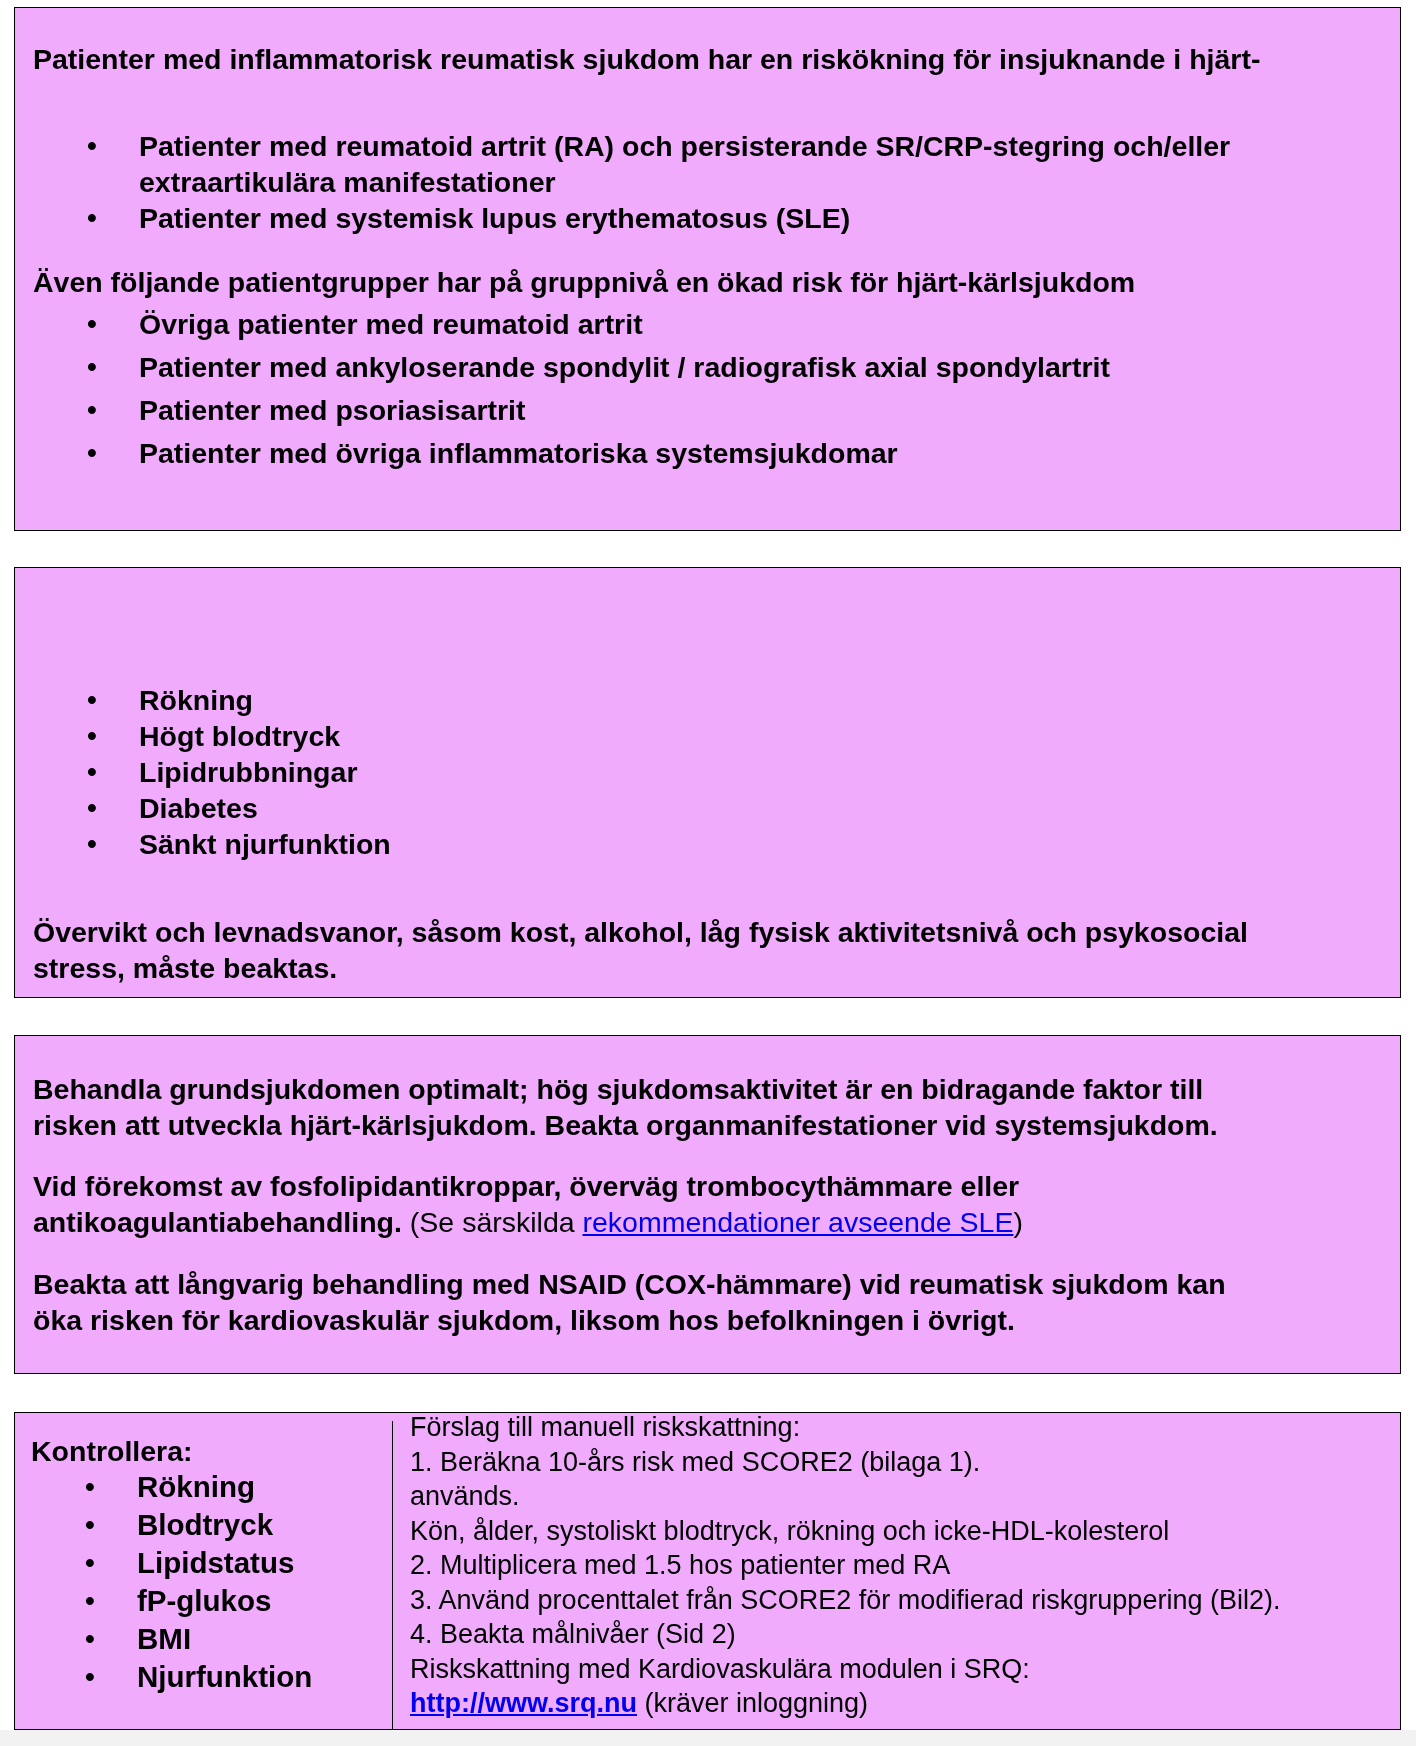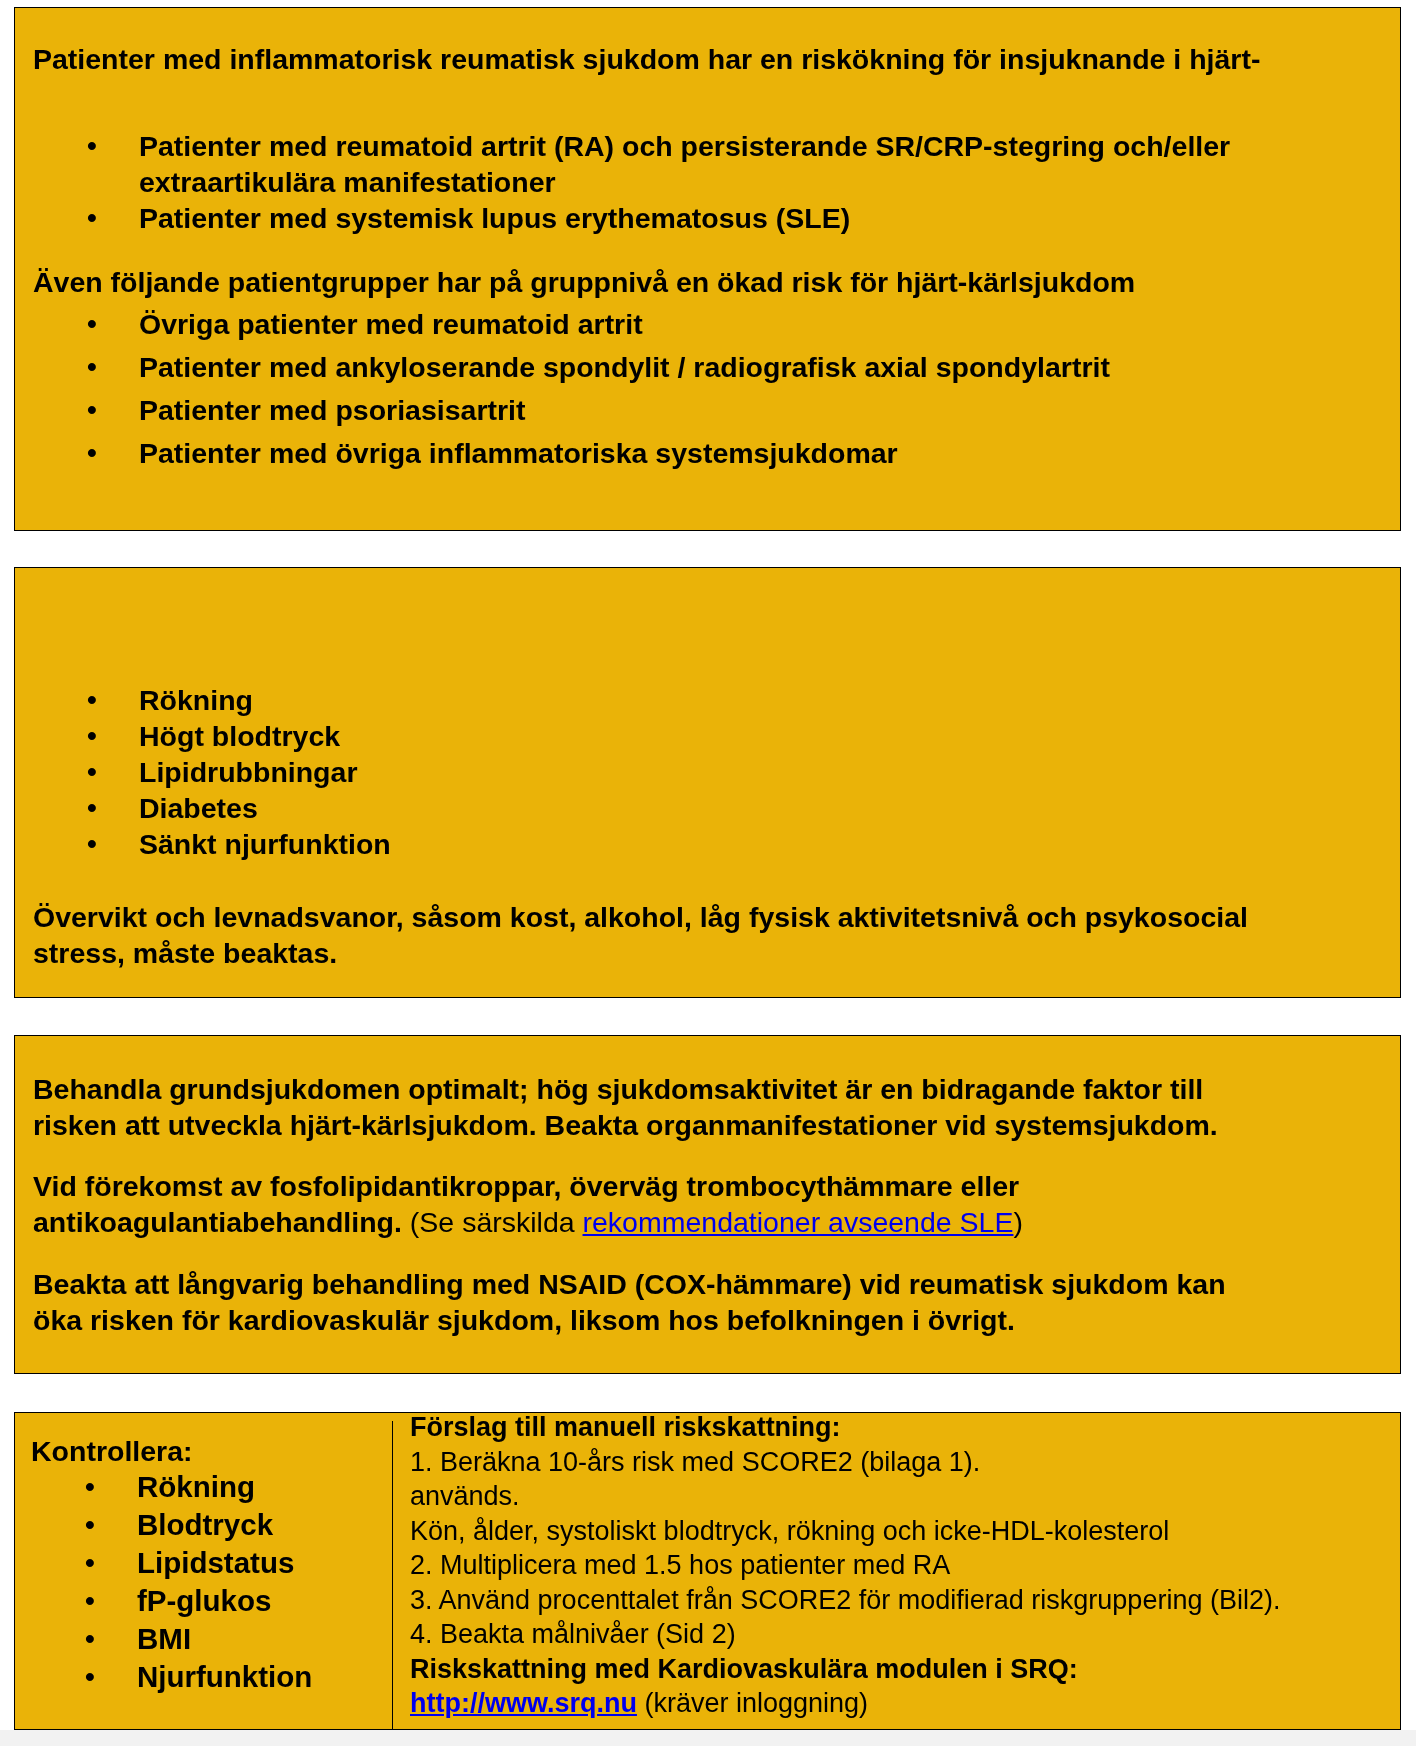--- a/index.html
+++ b/index.html
@@ -2,42 +2,42 @@
 <html><head>
 <meta charset="utf-8">
 <style>
   html, body { margin: 0; padding: 0; background: #ffffff; }
   body {
     width: 1416px; height: 1746px; position: relative; overflow: hidden;
     font-family: "Liberation Sans", sans-serif; color: #000;
   }
   .box {
     position: absolute; left: 14px; width: 1387px;
-    border: 1.5px solid #000; box-sizing: border-box; background: #eab308;
+    border: 1.5px solid #000; box-sizing: border-box; background: #f0abfc;
   }
   .p { font-weight: bold; font-size: 28.5px; line-height: 36px; margin: 0; }
   .ul { list-style: none; margin: 0; padding: 0; }
   .ul li { position: relative; padding-left: 106px; font-weight: bold; font-size: 28.5px; line-height: 36px; }
   .ul li .bul { position: absolute; left: 54px; top: 0; font-size: 28px; }
   .norm { font-weight: normal; }
   a.lnk { color: #0000ee; text-decoration: underline; font-weight: normal; }
 
   #box1 { top: 7px; height: 524px; }
   #box2 { top: 567px; height: 431px; }
   #box3 { top: 1035px; height: 339px; }
   #box4 { top: 1412px; height: 318px; }
 
   .in { position: absolute; left: 18px; right: 18px; }
 
   #bottom-bar { position: absolute; left: 0; top: 1730px; width: 1416px; height: 16px; background: #f2f2f2; }
 
   .col-left { position: absolute; left: 0; top: 8px; width: 378px; height: 100%; border-right: 1.5px solid #000; box-sizing: border-box; }
   .col-right { position: absolute; left: 378px; top: 0; right: 0; height: 100%; padding-left: 17px; }
   .rt { font-size: 27px; line-height: 34.5px; margin: 0; }
-  .rt.b { font-weight: bold; }
+  .rt.b { font-weight: normal; }
 </style>
 </head>
 <body>
 
 <div class="box" id="box1">
   <div class="in" style="top:33px;">
     <p class="p">Patienter med inflammatorisk reumatisk sjukdom har en riskökning för insjuknande i hjärt-</p>
   </div>
   <ul class="ul" style="position:absolute; left:18px; right:18px; top:120px;">
     <li>
@@ -62,21 +62,21 @@
 </div>
 
 <div class="box" id="box2">
   <ul class="ul" style="position:absolute; left:18px; right:18px; top:114px;">
     <li><span class="bul">•</span><span>Rökning</span></li>
     <li><span class="bul">•</span><span>Högt blodtryck</span></li>
     <li><span class="bul">•</span><span>Lipidrubbningar</span></li>
     <li><span class="bul">•</span><span>Diabetes</span></li>
     <li><span class="bul">•</span><span>Sänkt njurfunktion</span></li>
   </ul>
-  <div class="in" style="top:331px;">
+  <div class="in" style="top:346px;">
     <p class="p">Övervikt och levnadsvanor, såsom kost, alkohol, låg fysisk aktivitetsnivå och psykosocial</p>
     <p class="p">stress, måste beaktas.</p>
   </div>
 </div>
 
 <div class="box" id="box3">
   <div class="in" style="top:35px;">
     <p class="p">Behandla grundsjukdomen optimalt; hög sjukdomsaktivitet är en bidragande faktor till</p>
     <p class="p">risken att utveckla hjärt-kärlsjukdom. Beakta organmanifestationer vid systemsjukdom.</p>
   </div>

